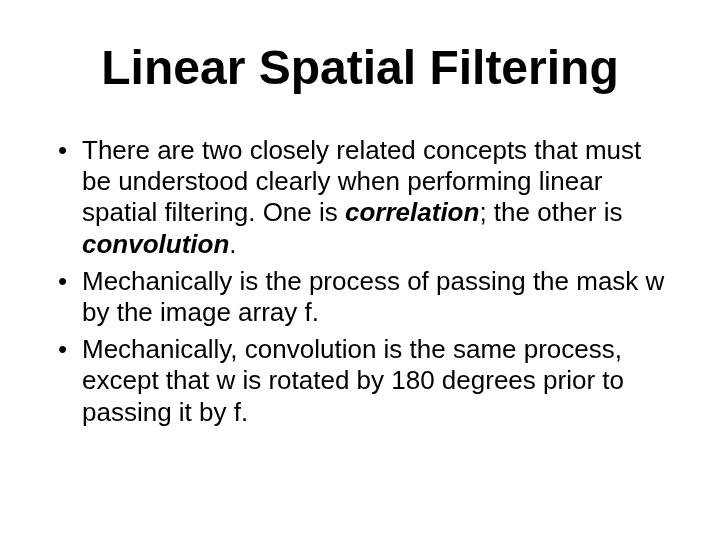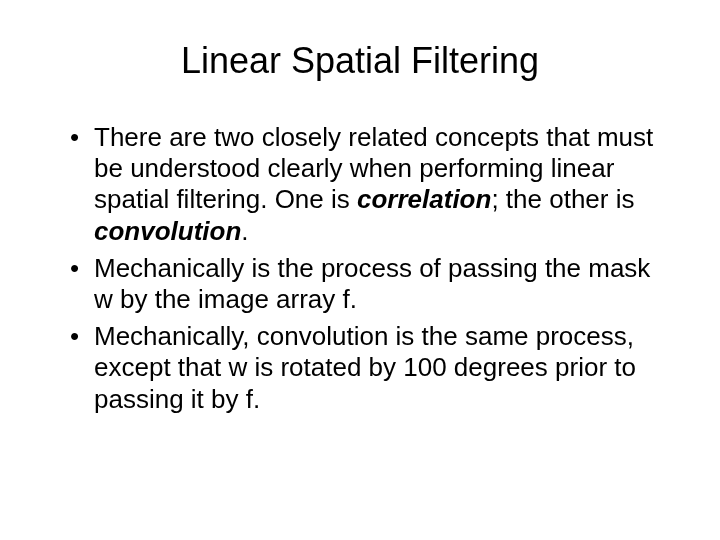--- a/index.html
+++ b/index.html
@@ -8,29 +8,29 @@
       width: 720px;
       height: 540px;
       font-family: Arial, Helvetica, sans-serif;
       background: #fff;
       color: #000;
     }
     .slide {
       padding: 30px 50px;
     }
     .title {
-      font-size: 36px;
+      font-size: 48px;
       text-align: center;
       margin: 10px 0 40px 0;
-      font-weight: normal;
+      font-weight: bold;
     }
     ul {
       list-style: none;
       padding: 0;
-      margin: 16px;
+      margin: 4px;
     }
     li {
       position: relative;
       padding-left: 28px;
       font-size: 26px;
       line-height: 1.2;
       margin-bottom: 6px;
     }
     li::before {
       content: "•";
@@ -47,15 +47,15 @@
 </head>
 <body>
 
 <div class="slide">
   <h1 class="title">Linear Spatial Filtering</h1>
   <ul>
     <li>
       <span>There are two closely related concepts that must be understood clearly when performing linear spatial filtering. One is </span><span class="emph">correlation</span><span>; the other is </span><span class="emph">convolution</span><span>.</span>
     </li>
     <li>Mechanically is the process of passing the mask w by the image array f.</li>
-    <li>Mechanically, convolution is the same process, except that w is rotated by 100 degrees prior to passing it by f.</li>
+    <li>Mechanically, convolution is the same process, except that w is rotated by 180 degrees prior to passing it by f.</li>
   </ul>
 </div>
 
 </body></html>

